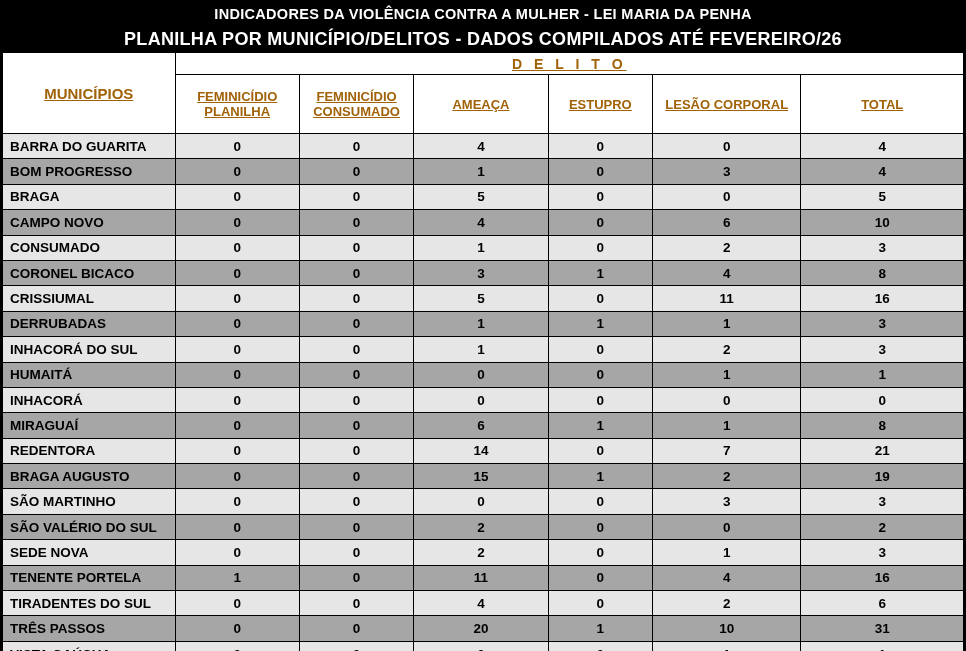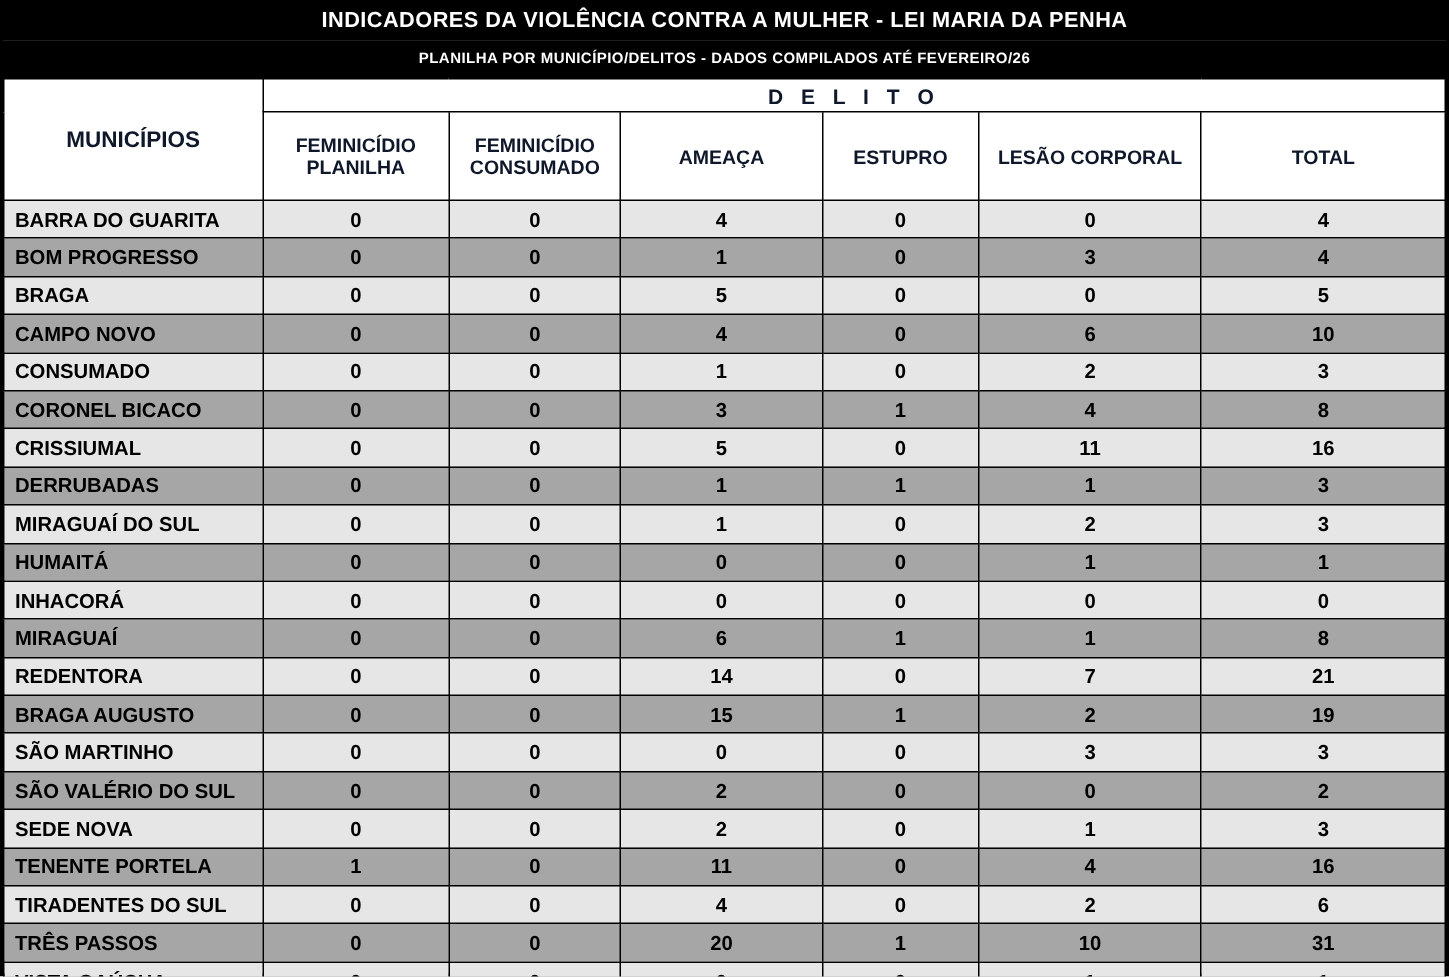--- a/index.html
+++ b/index.html
@@ -31,21 +31,21 @@
     border-bottom: 1px solid #000;
   }
   .title-1 {
     font-size: 14.5px;
     padding: 5px 0 5px 0;
     height: 25px;
     box-sizing: border-box;
     line-height: 15px;
   }
   .title-2 {
-    font-size: 10px;
+    font-size: 18px;
     padding: 5px 0 5px 0;
     height: 25px;
     box-sizing: border-box;
     line-height: 15px;
   }
   table {
     border-collapse: collapse;
     width: 100%;
     table-layout: fixed;
   }
@@ -53,21 +53,22 @@
     border: 1px solid #000;
     text-align: center;
     font-size: 13.5px;
     font-weight: bold;
     padding: 0;
     height: 25px;
     box-sizing: border-box;
   }
   thead th {
     background: #ffffff;
-    color: #0f172a;
+    color: #a16207;
+    text-decoration: underline;
   }
   .delito-head {
     font-size: 14px;
     letter-spacing: 4px;
     height: 22px;
   }
   .muni-head {
     font-size: 15px;
     vertical-align: middle;
   }
@@ -207,21 +208,21 @@
         <tr class="even">
           <td class="muni">DERRUBADAS</td>
           <td>0</td>
           <td>0</td>
           <td>1</td>
           <td>1</td>
           <td>1</td>
           <td>3</td>
         </tr>
         <tr class="odd">
-          <td class="muni">MIRAGUAÍ DO SUL</td>
+          <td class="muni">INHACORÁ DO SUL</td>
           <td>0</td>
           <td>0</td>
           <td>1</td>
           <td>0</td>
           <td>2</td>
           <td>3</td>
         </tr>
         <tr class="even">
           <td class="muni">HUMAITÁ</td>
           <td>0</td>

